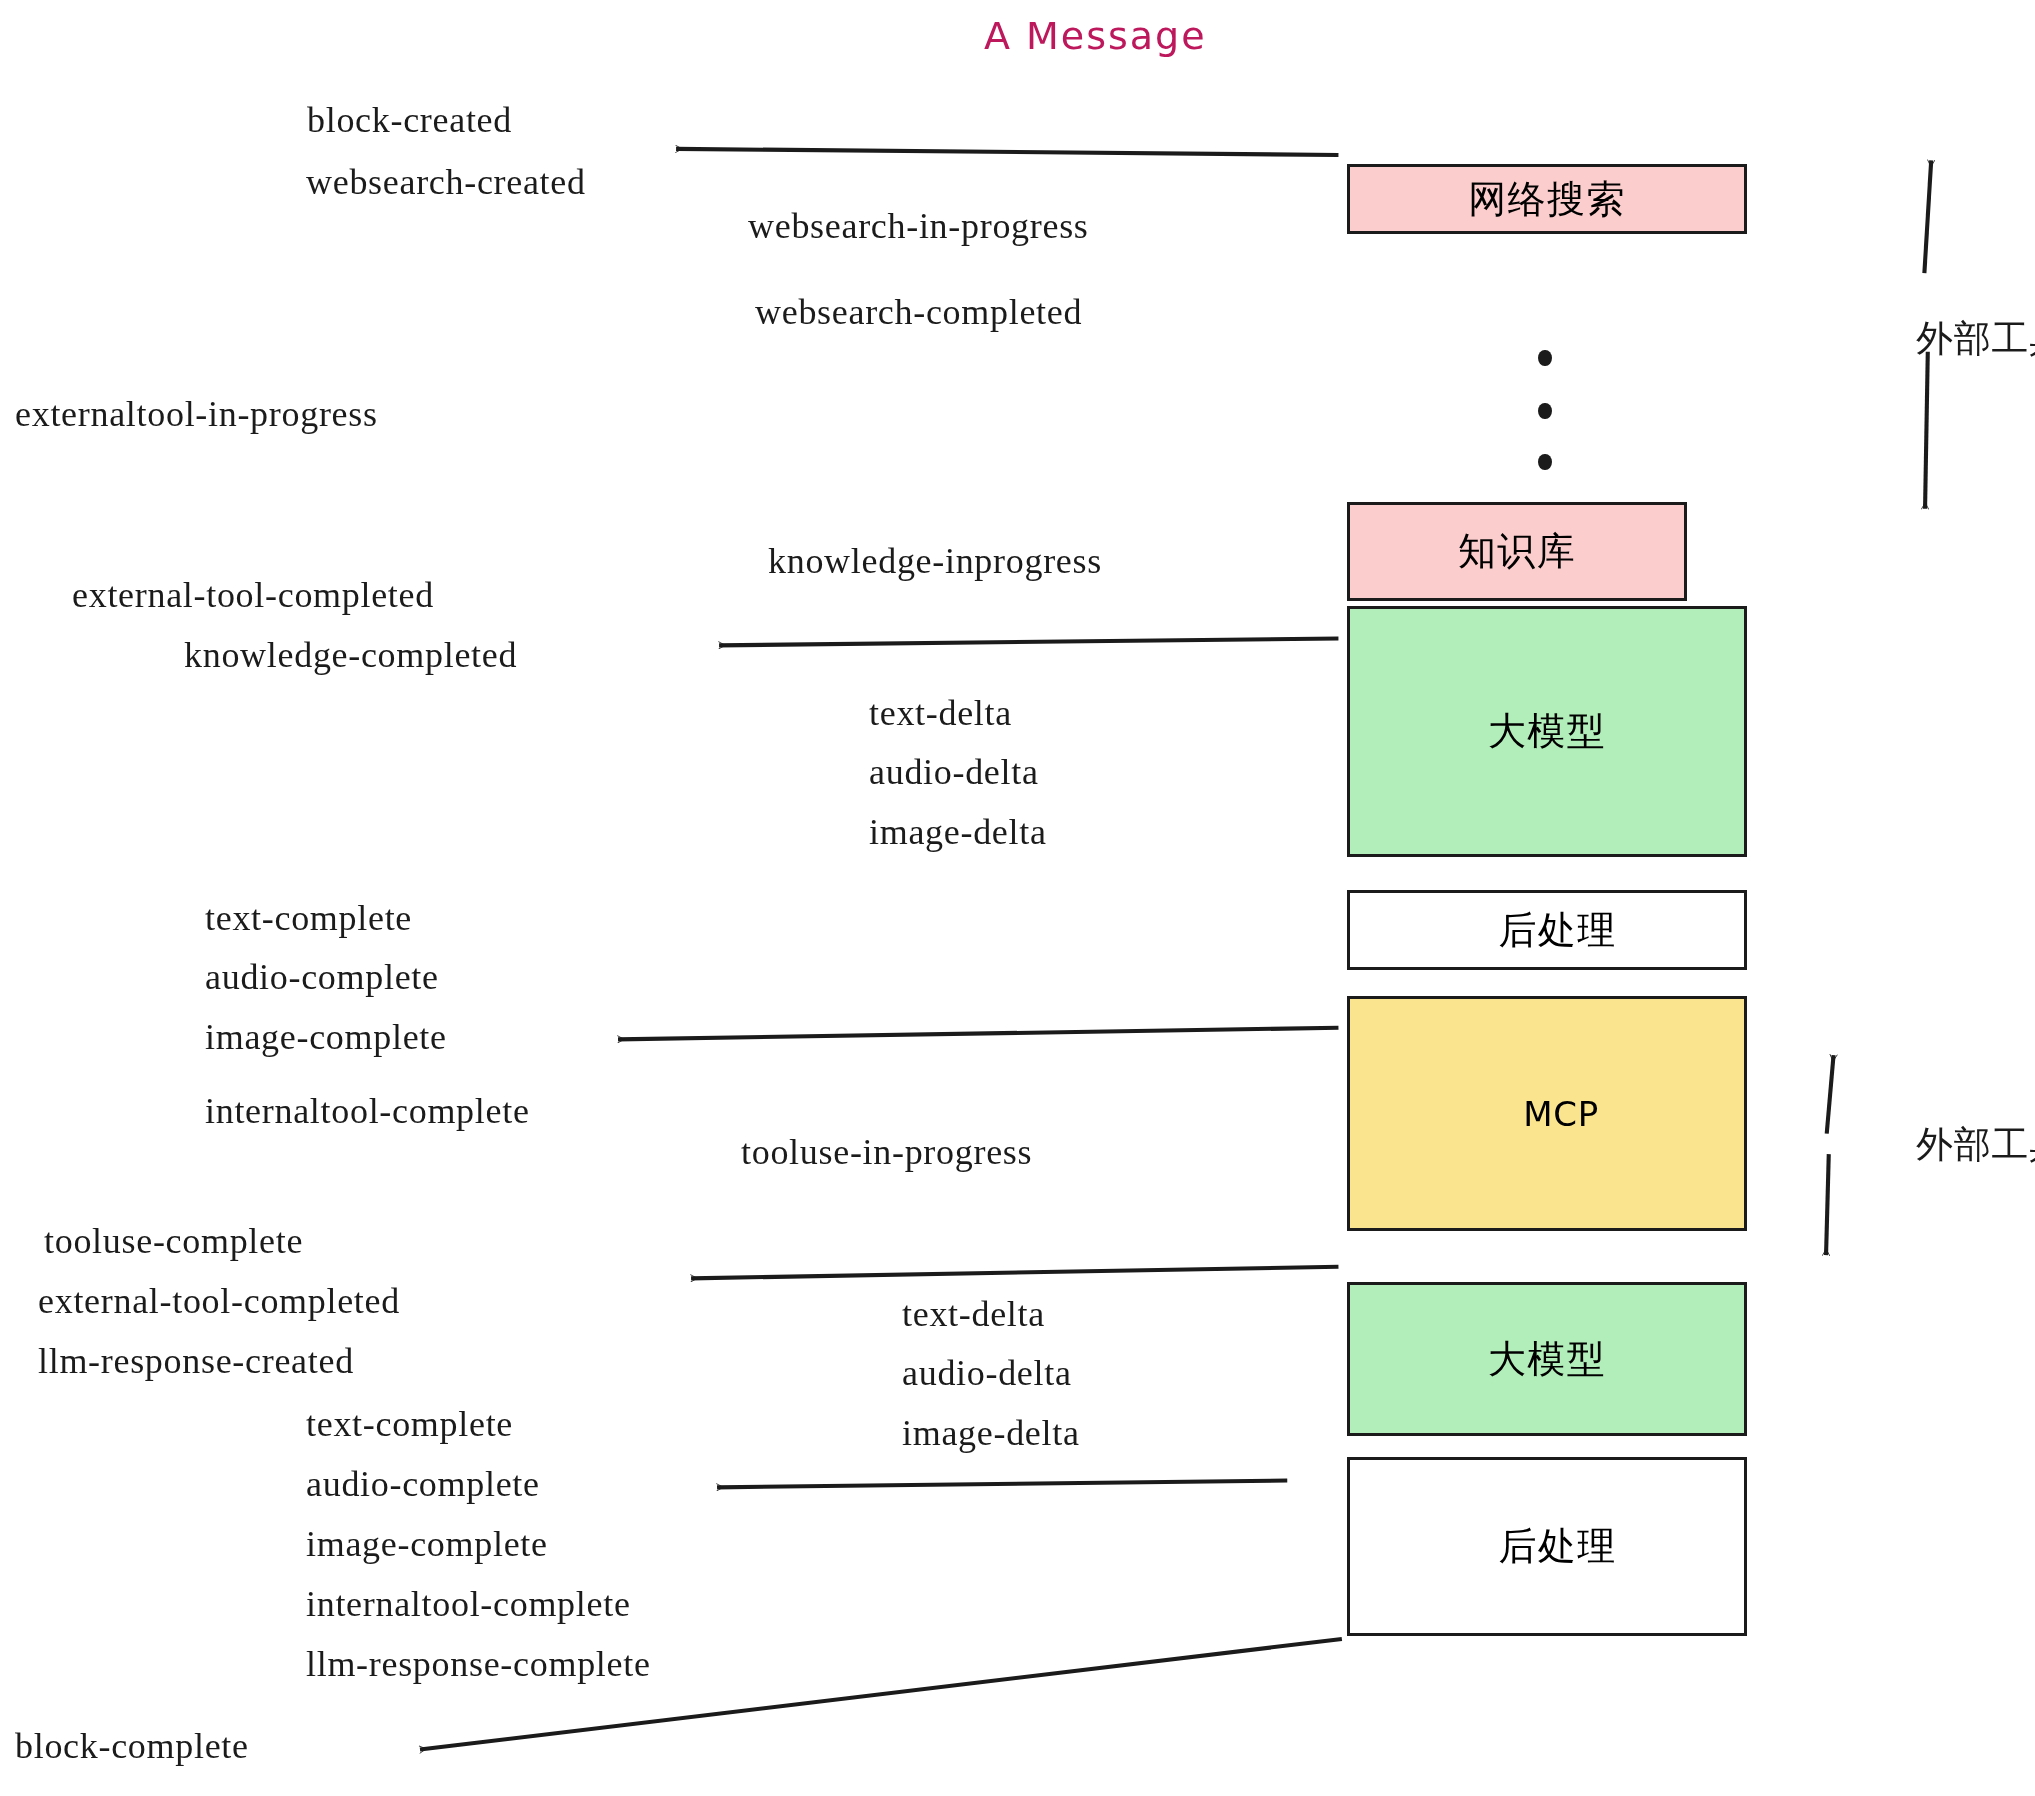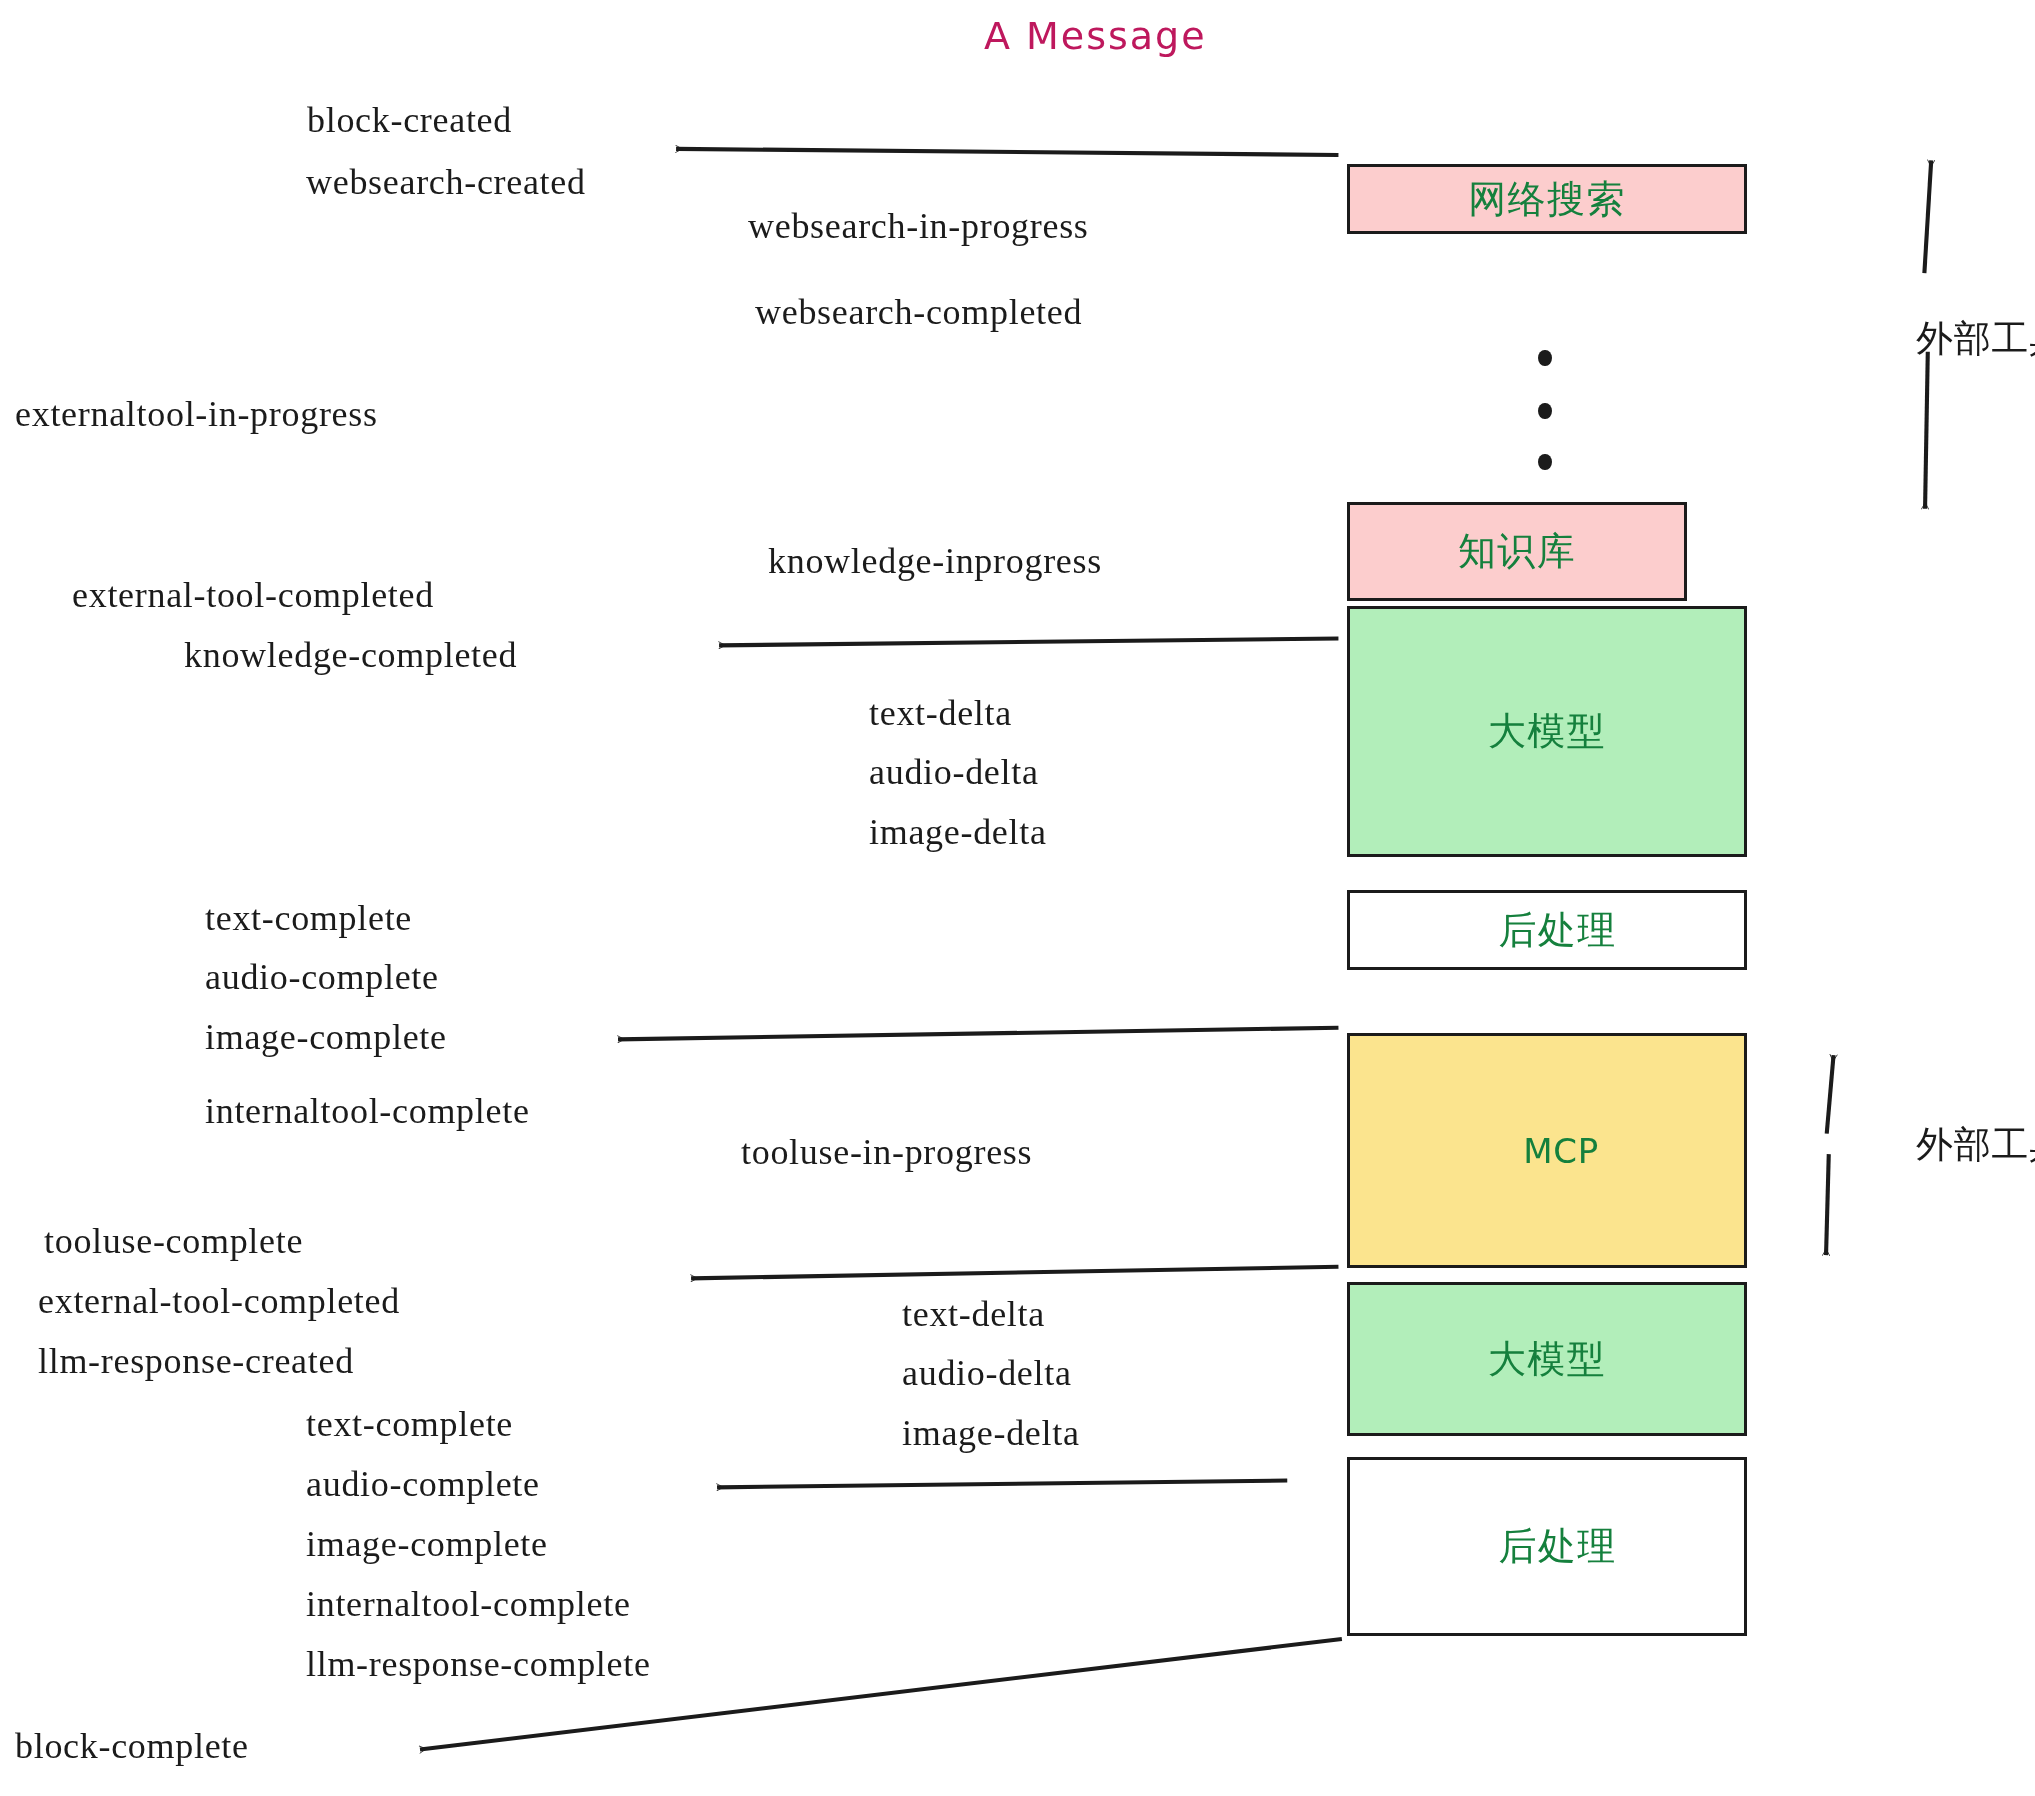--- a/index.html
+++ b/index.html
@@ -18,21 +18,21 @@
   .title{
     position:absolute;white-space:pre;
     font-family:"DejaVu Sans","Liberation Sans",sans-serif;
     font-size:38px;color:#be185d;letter-spacing:2px;
   }
   .box{
     position:absolute;box-sizing:border-box;
     border:3.4px solid #1b1b1b;
     display:flex;align-items:center;justify-content:center;
     font-family:"DejaVu Sans","Liberation Sans",sans-serif;
-    font-size:38px;color:#15803d;letter-spacing:1.4px;
+    font-size:38px;color:#000000;letter-spacing:1.4px;
   }
   .box.pink{background:#fccdcd;}
   .box.green{background:#b2eeba;}
   .box.yellow{background:#fbe48e;}
   .box.plain{background:#ffffff;padding-left:21px;}
   .box.mcp{font-size:34px;letter-spacing:0.7px;}
   .sidelbl{
     position:absolute;white-space:pre;
     font-family:"DejaVu Sans","Liberation Sans",sans-serif;
     font-size:37px;color:#1b1b1b;letter-spacing:0.7px;
@@ -67,21 +67,21 @@
         <line x1="2675" y1="1660" x2="2685" y2="1545" marker-end="url(#ah)"></line>
         <line x1="2678" y1="1690" x2="2674" y2="1838" marker-end="url(#ah)"></line>
       </g>
   </svg>
 
   <div id="boxes-layer">
       <div class="box pink" style="left: 1347px; top: 164px; width: 400px; height: 70px;">网络搜索</div>
       <div class="box pink" style="left: 1347px; top: 502px; width: 340px; height: 99px;">知识库</div>
       <div class="box green" style="left: 1347px; top: 606px; width: 400px; height: 251px;">大模型</div>
       <div class="box plain" style="left: 1347px; top: 890px; width: 400px; height: 80px;">后处理</div>
-      <div class="box yellow mcp" style="left: 1347px; top: 1033px; width: 400px; height: 235px; padding-left: 28px;">MCP</div>
+      <div class="box yellow mcp" style="left: 1347px; top: 996px; width: 400px; height: 235px; padding-left: 28px;">MCP</div>
       <div class="box green" style="left: 1347px; top: 1282px; width: 400px; height: 154px;">大模型</div>
       <div class="box plain" style="left: 1347px; top: 1457px; width: 400px; height: 179px;">后处理</div>
     </div>
   <div id="labels-layer">
       <div class="lbl" style="left: 307px; top: 102px;">block-created</div>
       <div class="lbl" style="left: 306px; top: 164px;">websearch-created</div>
       <div class="lbl" style="left: 748px; top: 208px;">websearch-in-progress</div>
       <div class="lbl" style="left: 755px; top: 294px; text-align: right;">websearch-completed</div>
       <div class="lbl" style="left: 15px; top: 396px;">externaltool-in-progress</div>
       <div class="lbl" style="left: 768px; top: 543px;">knowledge-inprogress</div>

